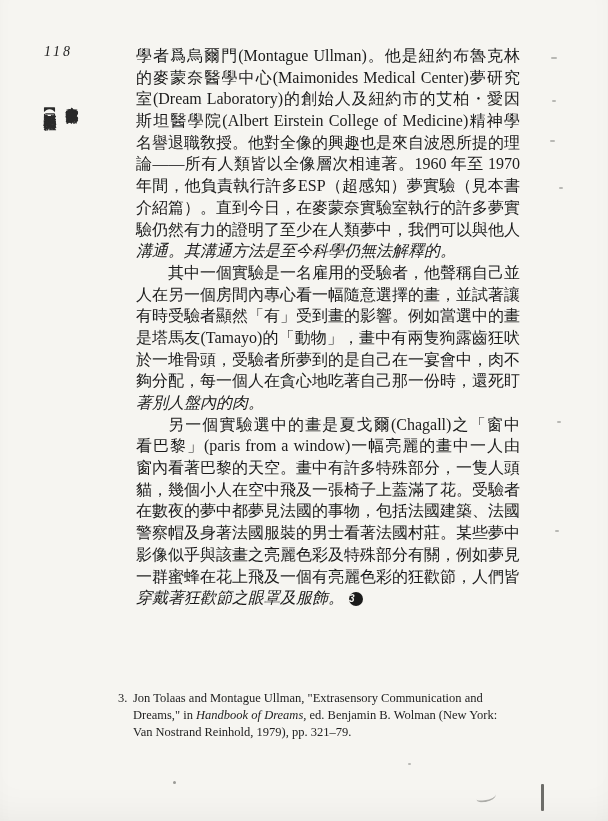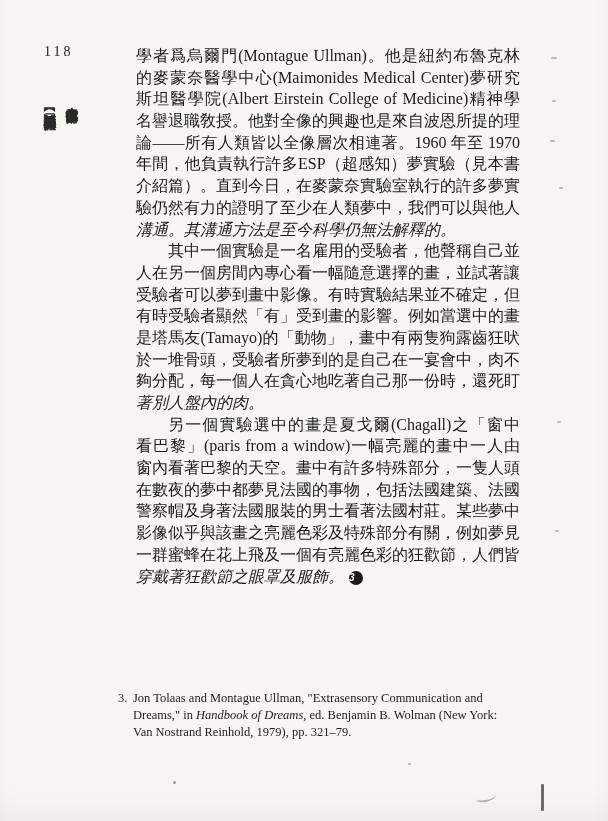--- a/index.html
+++ b/index.html
@@ -17,20 +17,21 @@
     box-shadow: inset 0 -30px 45px -35px rgba(0,0,0,0.08),
                 inset -18px 0 30px -28px rgba(0,0,0,0.05),
                 inset 14px 0 26px -24px rgba(0,0,0,0.05);
   }
 
   
   .page-number {
     position: absolute; left: 44px; top: 44px;
     font-size: 14px; letter-spacing: 3px;
     color: #222;
+    font-style: italic;
   }
 
   
   .spine-series, .spine-part {
     position: absolute;
     writing-mode: vertical-rl;
     text-orientation: upright;
     font-weight: bold;
     color: #2a2a2a;
     letter-spacing: 0.5px;
@@ -100,38 +101,39 @@
 <div class="page">
 
   <div class="page-number">118</div>
 
   <div class="spine-series">全像宇宙投影三部曲</div>
   <div class="spine-part">【第二部】心志與肉體</div>
 
   <div class="body-text">
     <div class="line">學者爲烏爾門(Montague Ullman)。他是紐約布魯克林</div>
     <div class="line">的麥蒙奈醫學中心(Maimonides Medical Center)夢研究</div>
+    <div class="line">室(Dream Laboratory)的創始人及紐約市的艾柏・愛因</div>
     <div class="line">斯坦醫學院(Albert Eirstein College of Medicine)精神學</div>
     <div class="line">名譽退職敎授。他對全像的興趣也是來自波恩所提的理</div>
     <div class="line">論——所有人類皆以全像層次相連著。1960 年至 1970</div>
     <div class="line">年間，他負責執行許多ESP（超感知）夢實驗（見本書</div>
     <div class="line">介紹篇）。直到今日，在麥蒙奈實驗室執行的許多夢實</div>
     <div class="line">驗仍然有力的證明了至少在人類夢中，我們可以與他人</div>
     <div class="line end">溝通。其溝通方法是至今科學仍無法解釋的。</div>
     <div class="line indent">其中一個實驗是一名雇用的受驗者，他聲稱自己並</div>
     <div class="line">人在另一個房間內專心看一幅隨意選擇的畫，並試著讓</div>
-    <div class="line">受驗者可以夢到畫中影像。有時實驗結果並不確定，但</div>
     <div class="line">有時受驗者顯然「有」受到畫的影響。例如當選中的畫</div>
     <div class="line">是塔馬友(Tamayo)的「動物」，畫中有兩隻狗露齒狂吠</div>
     <div class="line">於一堆骨頭，受驗者所夢到的是自己在一宴會中，肉不</div>
     <div class="line">夠分配，每一個人在貪心地吃著自己那一份時，還死盯</div>
     <div class="line end">著別人盤內的肉。</div>
     <div class="line indent">另一個實驗選中的畫是夏戈爾(Chagall)之「窗中</div>
     <div class="line">看巴黎」(paris from a window)一幅亮麗的畫中一人由</div>
     <div class="line">窗內看著巴黎的天空。畫中有許多特殊部分，一隻人頭</div>
+    <div class="line">貓，幾個小人在空中飛及一張椅子上蓋滿了花。受驗者</div>
     <div class="line">在數夜的夢中都夢見法國的事物，包括法國建築、法國</div>
     <div class="line">警察帽及身著法國服裝的男士看著法國村莊。某些夢中</div>
     <div class="line">影像似乎與該畫之亮麗色彩及特殊部分有關，例如夢見</div>
     <div class="line">一群蜜蜂在花上飛及一個有亮麗色彩的狂歡節，人們皆</div>
     <div class="line end">
       <span>穿戴著狂歡節之眼罩及服飾。</span><span class="fn-ref">3</span>
     </div>
   </div>
 
   <div class="footnote">

